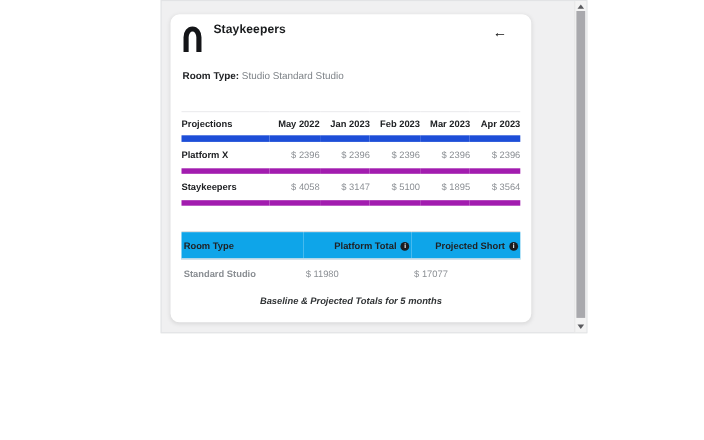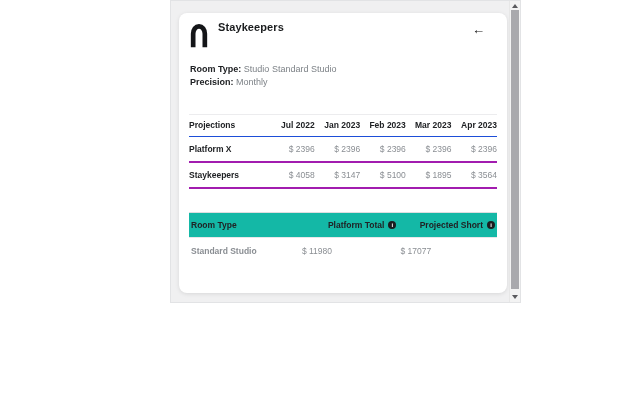--- a/index.html
+++ b/index.html
@@ -1,42 +1,42 @@
 <!DOCTYPE html>
 <html><head>
 <meta charset="utf-8">
 <style>
   * { margin:0; padding:0; box-sizing:border-box; }
   html,body { width:640px; height:400px; background:#ffffff; overflow:hidden;
     font-family:"Liberation Sans", sans-serif; -webkit-font-smoothing:antialiased; }
-  .viewport { position:absolute; left:146px; top:0; width:351px; height:303px;
-    background:#f0f0f1; border:1px solid #e2e3e5;margin-left:24px; }
+  .viewport { position:absolute; left:146px; top:0; width:388px; height:303px;
+    background:#f0f0f1; border:1px solid #e2e3e5; }
   .card { position:absolute; left:8px; top:12px; width:328px; height:280px;
     background:#ffffff; border-radius:8px; box-shadow:0 1px 4px rgba(0,0,0,.10);
     padding:8px 10px; }
   .card-header { display:flex; align-items:flex-start; }
   .logo { width:20px; height:27px; margin-top:1px; flex:0 0 auto; }
   .title-block { margin-left:9px; flex:1 1 auto; }
   .title { font-size:11px; font-weight:700; color:#1b1d1f; letter-spacing:.1px; }
   .subtitle { font-size:8px; color:#8f959a; margin-top:3px; }
   .back-btn { background:none; border:none; cursor:pointer; padding:2px 4px;
     margin-right:8px; font-size:13px; font-weight:700; color:#111; line-height:1; }
   .meta { margin-top:14px; padding-left:1px; }
   .meta-line { font-size:9px; line-height:13px; color:#7d8287; }
   .meta-label { font-weight:700; color:#202225; }
   table { width:100%; border-collapse:collapse; table-layout:fixed; font-size:8.5px; }
   .proj-table { margin-top:25px; }
-  .proj-table th { border-top:1px solid #ececee; border-bottom:1px solid #1d4ed8;
+  .proj-table th { border-top:1px solid #ececee; border-bottom:6px solid #1d4ed8;
     padding:5px 0 6px; font-weight:700; color:#202225; text-align:right; }
   .proj-table th:first-child { text-align:left; width:26%; }
-  .proj-table td { padding:7px 0; border-bottom:2px solid #a21caf; color:#8a8e93;
+  .proj-table td { padding:7px 0; border-bottom:5px solid #a21caf; color:#8a8e93;
     text-align:right; }
   .proj-table td:first-child { text-align:left; font-weight:700; color:#202225; }
   .totals-table { margin-top:23px; }
-  .totals-table th { background:#14b8a6; border-top:1px solid #dddee0;
+  .totals-table th { background:#0ea5e9; border-top:1px solid #dddee0;
     border-bottom:1px solid #e6e7e9; padding:7px 2px; font-weight:700;
     color:#202225; text-align:right; }
   .totals-table th:first-child { text-align:left; width:36%; }
   .totals-table td { padding:8px 2px; color:#8a8e93; text-align:left; }
   .totals-table td:first-child { text-align:left;font-weight:bold; }
   .info-icon { display:inline-block; width:8px; height:8px; border-radius:50%;
     background:#1b1d1f; color:#ffffff; font-size:6px; font-weight:700;
     line-height:8px; text-align:center; margin-left:4px; vertical-align:1px;
     font-style:normal; cursor:pointer; }
   .caption { margin-top:6px; text-align:center; font-size:8.5px; font-style:italic;
@@ -68,31 +68,27 @@
       <button class="back-btn">
         <span>←</span>
       </button>
     </div>
 
     <div class="meta">
       <div class="meta-line">
         <span class="meta-label">Room Type:</span>
         <span class="meta-value">Studio Standard Studio</span>
       </div>
-      <div class="meta-line">
-        <span class="meta-label">Precision:</span>
-        <span class="meta-value">Monthly</span>
-      </div>
     </div>
 
     <table class="proj-table">
       <thead>
         <tr>
           <th>Projections</th>
-          <th>Jul 2022</th>
+          <th>May 2022</th>
           <th>Jan 2023</th>
           <th>Feb 2023</th>
           <th>Mar 2023</th>
           <th>Apr 2023</th>
         </tr>
       </thead>
       <tbody>
         <tr>
           <td>Platform X</td>
           <td>$ 2396</td>
@@ -122,20 +118,21 @@
       </thead>
       <tbody>
         <tr>
           <td>Standard Studio</td>
           <td>$ 11980</td>
           <td>$ 17077</td>
         </tr>
       </tbody>
     </table>
 
+    <div class="caption">Baseline &amp; Projected Totals for 5 months</div>
   </div>
 
   <div class="scrollbar">
     <div class="sb-arrow up"></div>
     <div class="sb-thumb"></div>
     <div class="sb-arrow down"></div>
   </div>
 </div>
 
 </body></html>

